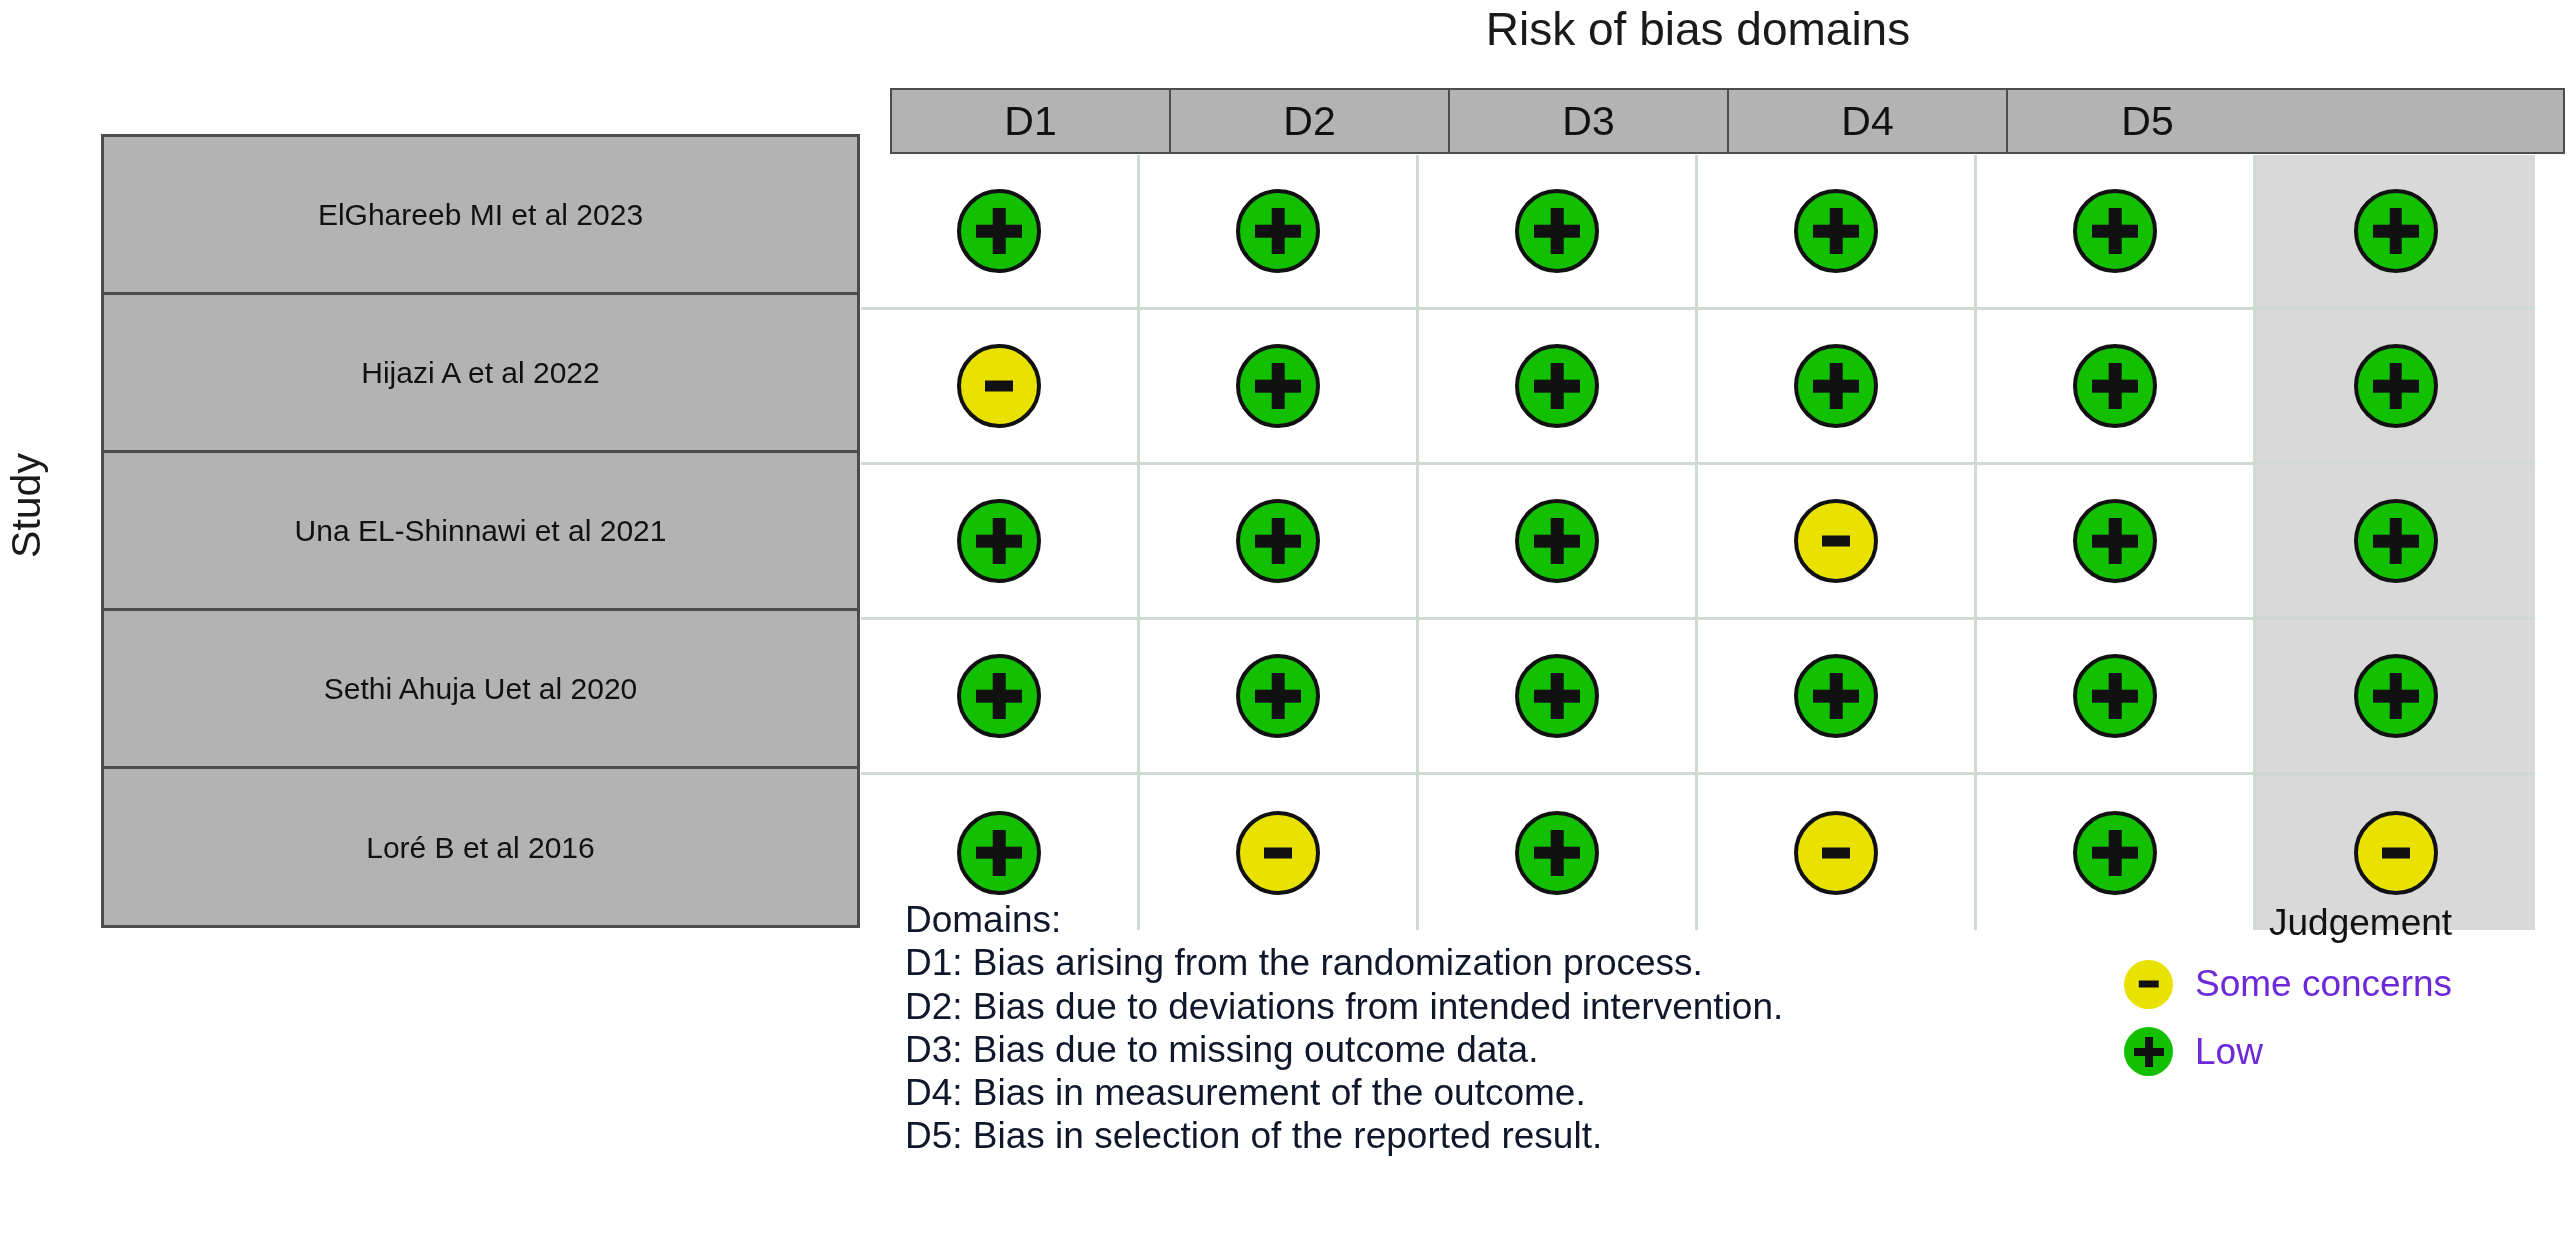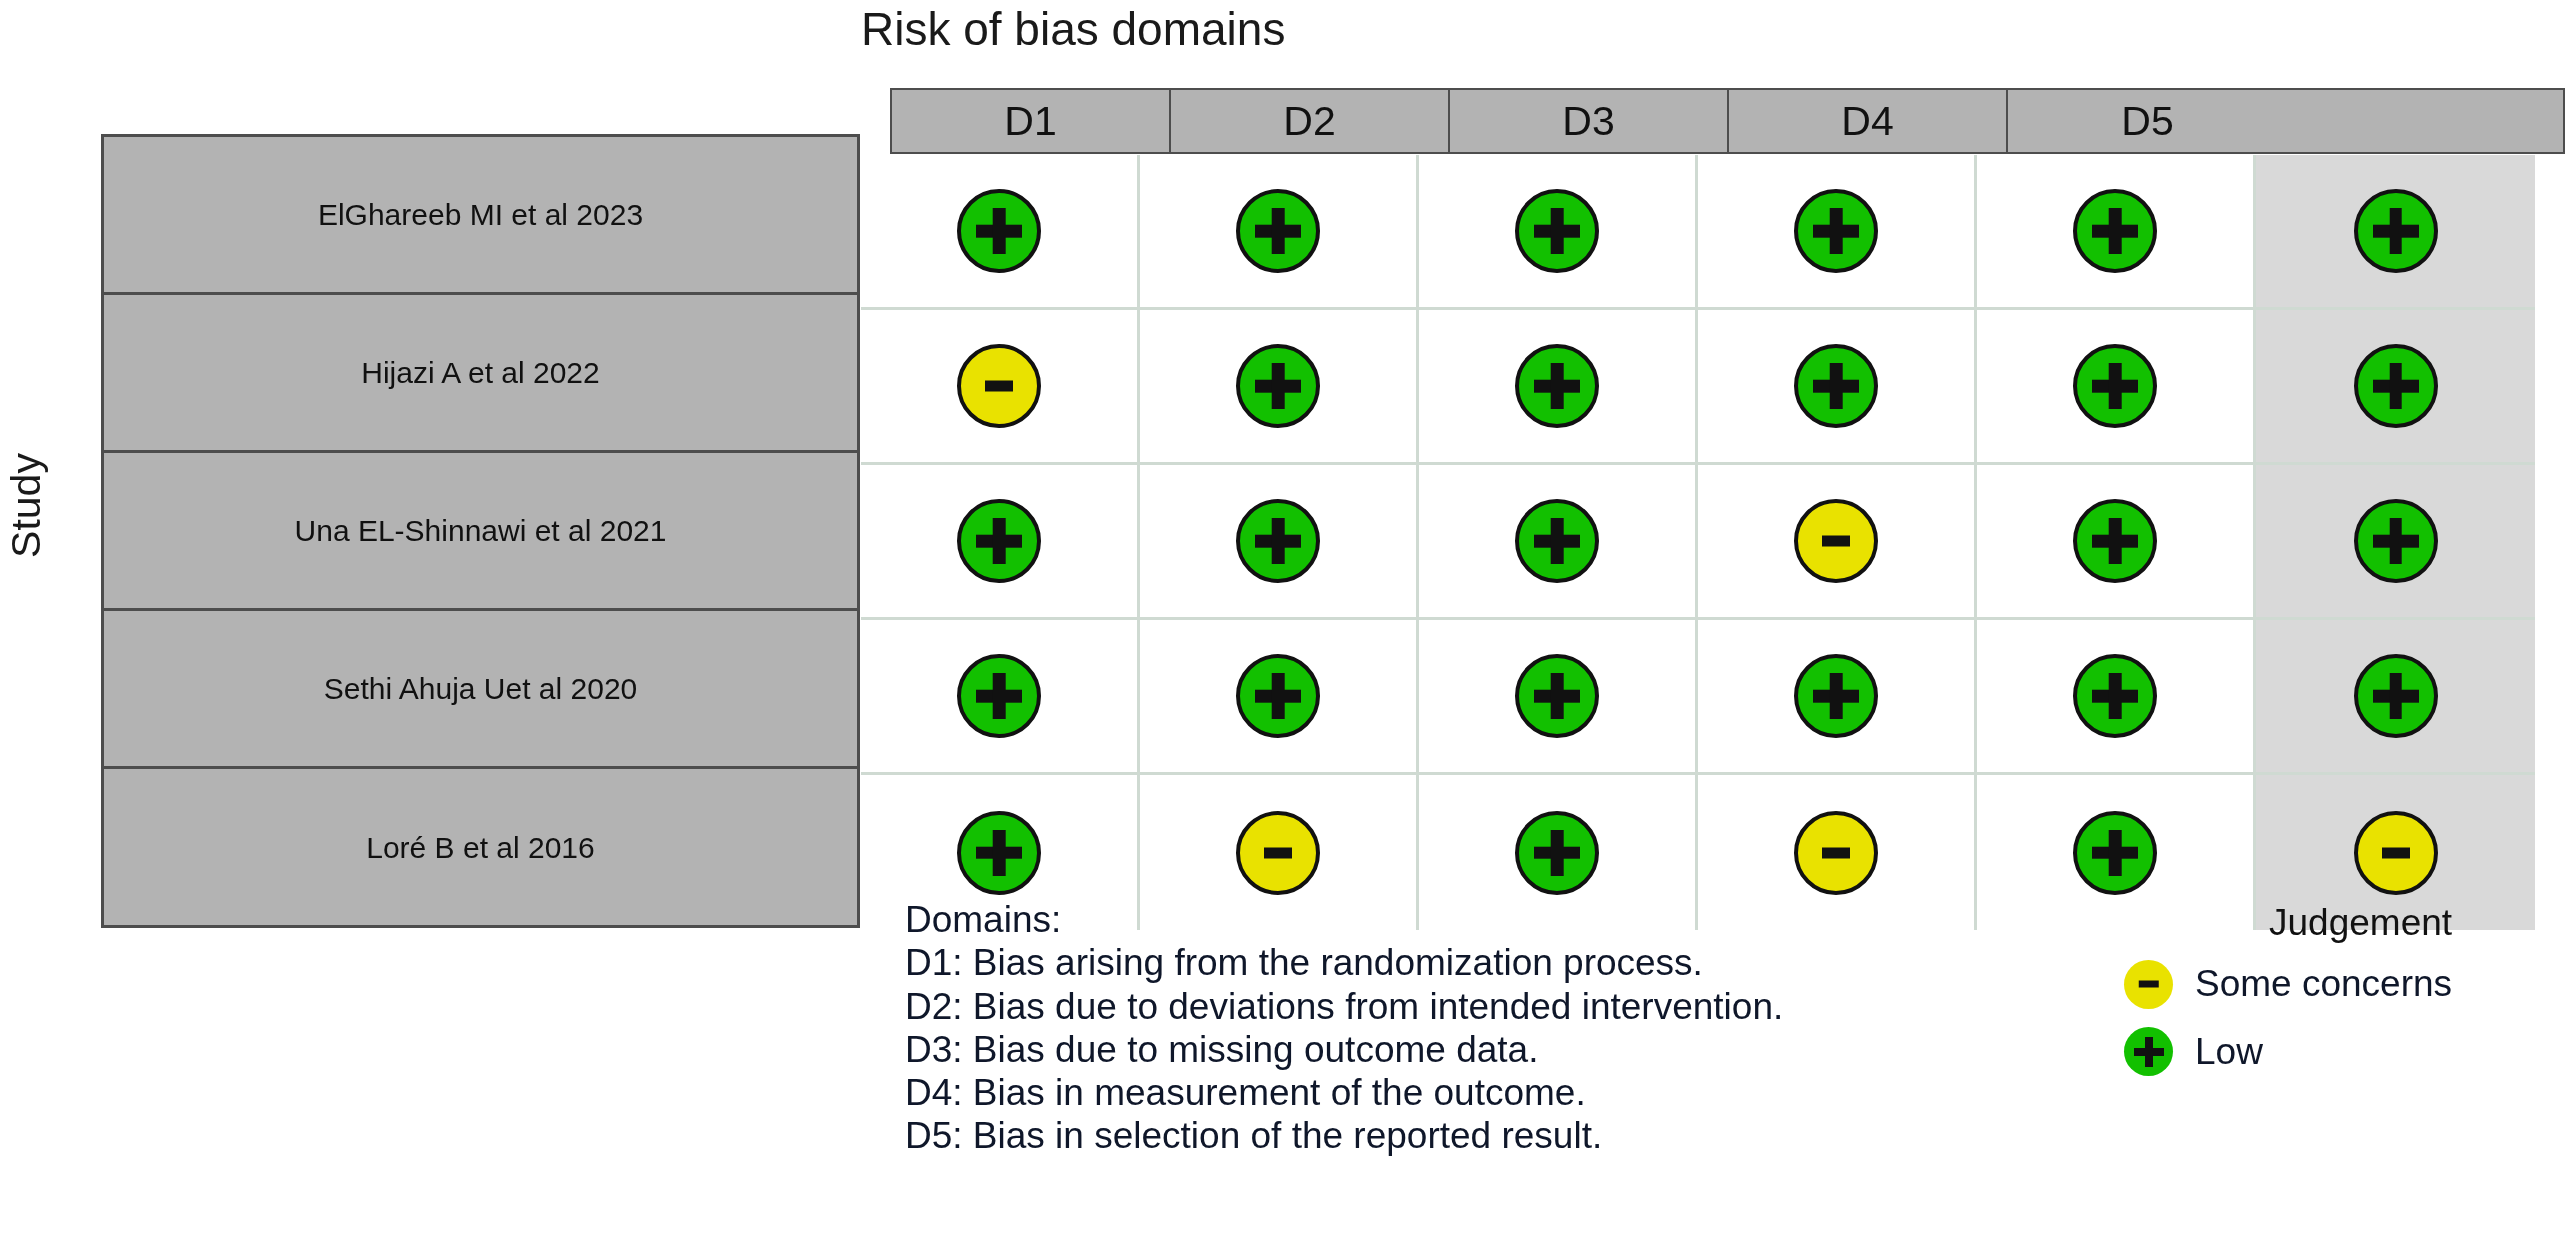--- a/index.html
+++ b/index.html
@@ -15,21 +15,21 @@
     position: relative;
     overflow: hidden;
   }
 
   
   #plot-title {
     position: absolute;
     left: 861px;
     top: 6.3px;
     width: 1674px;
-    text-align: left;
+    text-align: center;
     font-size: 46px;
     line-height: 1;
     color: #1a1a1a;
     white-space: nowrap;
   }
 
   
   #axis-label-study {
     position: absolute;
     left: -41px;
@@ -201,21 +201,21 @@
     position: absolute; left: 50%; top: 50%;
     transform: translate(-50%, -50%);
     background: #111111;
   }
   .legend-swatch.low .bar-h { width: 30px; height: 8px; }
   .legend-swatch.low .bar-v { width: 8px; height: 30px; }
   .legend-swatch.some .bar-h { width: 20.5px; height: 7px; }
 
   .legend-label {
     font-size: 37px;
-    color: #0f172a;
+    color: #6d28d9;
     white-space: nowrap;
   }
 </style>
 </head>
 <body>
 
 <div id="plot-title">Risk of bias domains</div>
 
 <div id="axis-label-study">Study</div>
 

